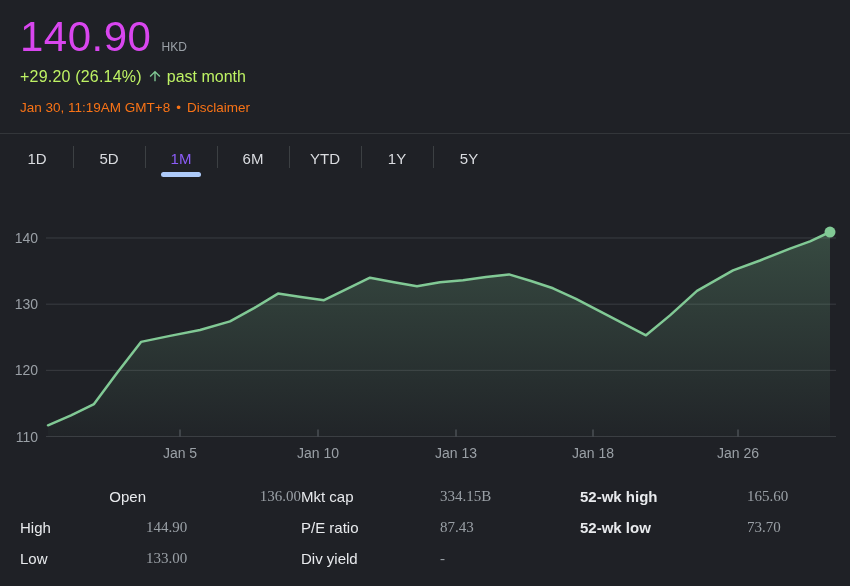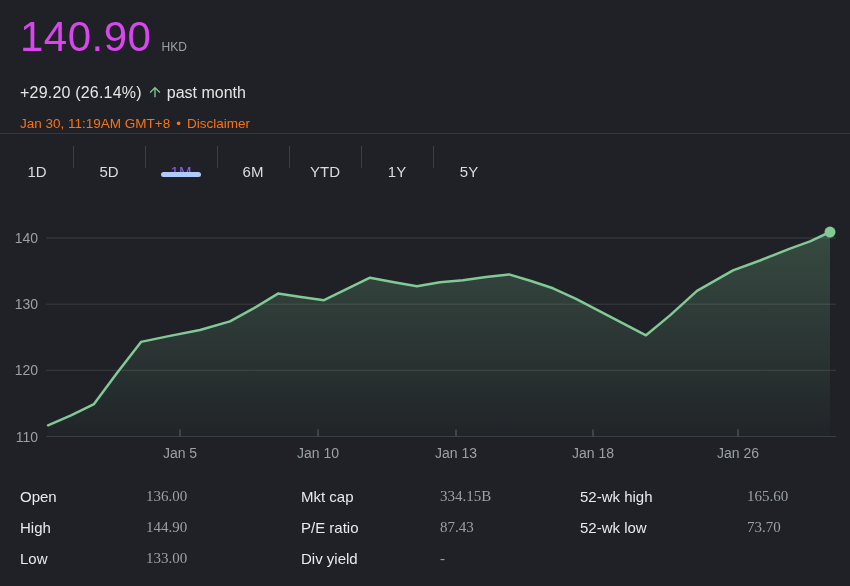--- a/index.html
+++ b/index.html
@@ -6,54 +6,54 @@
   body{
     width:850px;height:586px;position:relative;overflow:hidden;
     font-family:"Liberation Sans",sans-serif;
     -webkit-font-smoothing:antialiased;
   }
   
   .header{position:absolute;top:14px;left:20px;right:20px;}
   .price-row{display:flex;align-items:baseline;}
   .price{font-size:42px;line-height:46px;color:#d946ef;letter-spacing:.5px;}
   .currency{margin-left:10px;font-size:12px;color:#9aa0a6;}
-  .change-row{margin-top:24px;display:flex;align-items:flex-start;font-size:16px;color:#e5e5e5;}
+  .change-row{margin-top:8px;display:flex;align-items:flex-start;font-size:16px;color:#bef264;}
   .change-row .chg{letter-spacing:.2px;}
   .arrow{width:16px;height:16px;margin:0 4px 0 5px;display:block;}
   .date-row{margin-top:14px;font-size:13.5px;line-height:16px;color:#f97316;display:flex;align-items:center;}
   .date-row .dot{margin:0 6px;}
   .disclaimer{cursor:pointer;}
   
   .tabs{
     position:absolute;top:133px;left:0;right:0;height:47px;
     border-top:1px solid #33363a;display:flex;padding-left:1px;box-sizing:border-box;
   }
   .tab{
-    width:72px;position:relative;display:flex;align-items:flex-end;justify-content:center;
+    width:72px;position:relative;display:flex;align-items:center;justify-content:center;
     padding-top:3px;font-size:15px;color:#dadce0;cursor:pointer;
   }
   .tab + .tab::before{
     content:'';position:absolute;left:-0.5px;top:50%;transform:translateY(-50%);
     width:1px;height:22px;background:#3c4043;
   }
   .tab-underline{
     position:absolute;bottom:3px;left:50%;transform:translateX(-50%);
     width:40px;height:5px;border-radius:4px;
   }
   
   #chart{position:absolute;top:200px;left:0;}
   #chart text{font-family:"Liberation Sans",sans-serif;}
   
   .stats{
     position:absolute;top:481px;left:20px;right:0;
     display:grid;grid-template-columns:281px 279px 250px;
   }
   .stat-row{display:grid;line-height:31px;font-size:15px;}
   .stat-label{color:#e8eaed;}
-  .stat-label.wk{font-weight:400;}
+  .stat-label.wk{font-weight:700;}
   .stat-value{color:#9aa0a6;font-family:Liberation Serif, serif;}
 </style>
 </head>
 <body>
 
 <div class="header">
   <div class="price-row">
     <span class="price">140.90</span>
     <span class="currency">HKD</span>
   </div>
@@ -121,21 +121,21 @@
     <text x="593" y="257.5" text-anchor="middle" fill="#9aa0a6" font-size="14">Jan 18</text>
     <line x1="738" y1="229.5" x2="738" y2="236.5" stroke="#5f6368" stroke-width="1"></line>
     <text x="738" y="257.5" text-anchor="middle" fill="#9aa0a6" font-size="14">Jan 26</text>
     <path d="M48 225.3 L71 215.3 L94 204.1 L117 173.0 L141 141.9 L170 135.9 L200 130.0 L230 121.4 L254 108.1 L278 93.6 L301 96.9 L324 100.2 L347 88.9 L370 77.7 L394 82.3 L417 86.3 L440 82.3 L463 80.3 L486 77.0 L509 74.4 L531 81.0 L553 88.3 L576 98.9 L600 111.4 L623 123.3 L646 135.3 L670 115.4 L697 90.9 L733 70.4 L760 60.5 L790 48.6 L810 41.3 L830 32.0 L830 236.5 L48 236.5 Z" fill="url(#areaGrad)" stroke="none"></path>
     <path d="M48 225.3 L71 215.3 L94 204.1 L117 173.0 L141 141.9 L170 135.9 L200 130.0 L230 121.4 L254 108.1 L278 93.6 L301 96.9 L324 100.2 L347 88.9 L370 77.7 L394 82.3 L417 86.3 L440 82.3 L463 80.3 L486 77.0 L509 74.4 L531 81.0 L553 88.3 L576 98.9 L600 111.4 L623 123.3 L646 135.3 L670 115.4 L697 90.9 L733 70.4 L760 60.5 L790 48.6 L810 41.3 L830 32.0" fill="none" stroke="#81c995" stroke-width="2.5" stroke-linejoin="round" stroke-linecap="round"></path>
     <circle cx="830" cy="32.03469999999996" r="5.5" fill="#81c995"></circle>
   </svg>
 
 <div class="stats" id="stats">
     <div>
-      <div class="stat-row" style="grid-template-columns: 126px 1fr;">
+      <div class="stat-row" style="grid-template-columns: 126px 1fr; text-align: right;">
         <span class="stat-label">Open</span>
         <span class="stat-value">136.00</span>
       </div>
       <div class="stat-row" style="grid-template-columns: 126px 1fr;">
         <span class="stat-label">High</span>
         <span class="stat-value">144.90</span>
       </div>
       <div class="stat-row" style="grid-template-columns: 126px 1fr;">
         <span class="stat-label">Low</span>
         <span class="stat-value">133.00</span>

